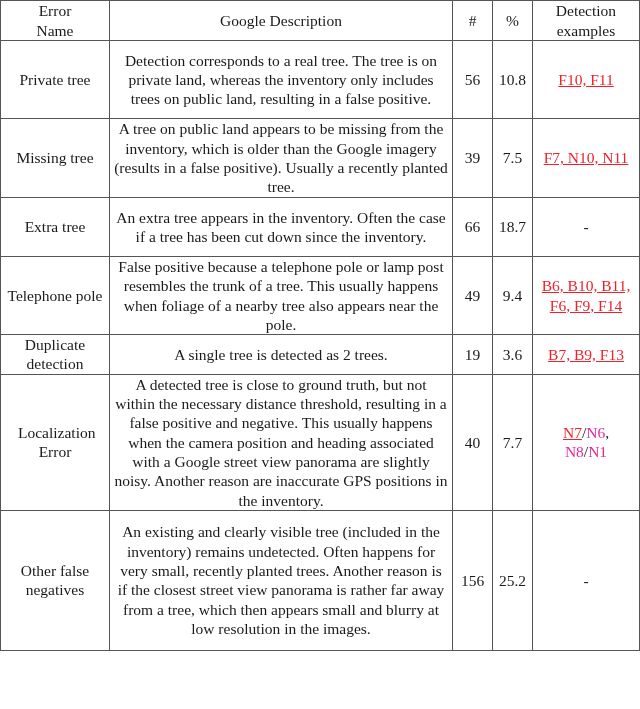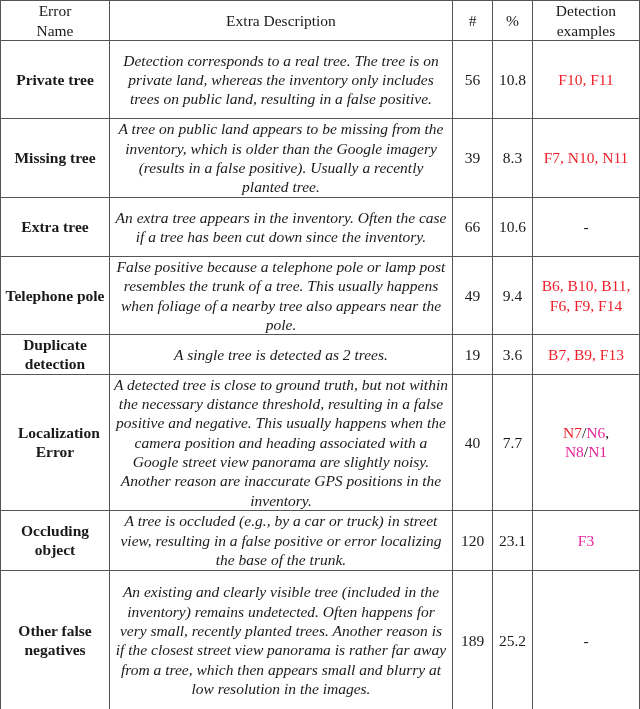--- a/index.html
+++ b/index.html
@@ -1,66 +1,66 @@
 <!DOCTYPE html>
 <html><head>
 <meta charset="utf-8">
 <style>
   html, body { margin: 0; padding: 0; background: #ffffff; }
   body { width: 640px; height: 709px; overflow: hidden; font-family: "DejaVu Serif", "Liberation Serif", serif; color: #1a1a1a; }
   table.err { border-collapse: collapse; width: 639px; table-layout: fixed; position: absolute; left: 0; top: 0; font-family: "Liberation Serif", "DejaVu Serif", serif; }
   table.err th, table.err td { border: 1.5px solid #555; text-align: center; vertical-align: middle; padding: 0 4px; font-size: 15.5px; line-height: 19.3px; }
   table.err th { font-weight: normal; }
-  td.name { font-weight: bold; }
-  td.desc { padding: 0 6px; font-style: italic; }
-  .red { color: #f0202a; }
+  td.name { font-weight: normal; }
+  td.desc { padding: 0 6px; }
+  .red { color: #f0202a; text-decoration: underline; }
   .mag { color: #e8249a; }
   .sep { color: #1a1a1a; }
   col.c1 { width: 109px; } col.c2 { width: 343px; } col.c3 { width: 40px; } col.c4 { width: 40px; } col.c5 { width: 107px; }
 </style>
 </head>
 <body>
 
 <table class="err">
   <colgroup>
       <col class="c1">
       <col class="c2">
       <col class="c3">
       <col class="c4">
       <col class="c5">
     </colgroup>
   <thead>
     <tr style="height:40px">
       <th style="padding:0 26px">Error Name</th>
-      <th>Extra Description</th>
+      <th>Google Description</th>
       <th>#</th>
       <th>%</th>
       <th style="padding:0 8px">Detection examples</th>
     </tr>
   </thead>
   <tbody>
     <tr style="height:78px">
       <td class="name">Private tree</td>
       <td class="desc">Detection corresponds to a real tree. The tree is on private land, whereas the inventory only includes trees on public land, resulting in a false positive.</td>
       <td>56</td>
       <td>10.8</td>
       <td class="red">F10, F11</td>
     </tr>
     <tr style="height:79px">
       <td class="name">Missing tree</td>
       <td class="desc">A tree on public land appears to be missing from the inventory, which is older than the Google imagery (results in a false positive). Usually a recently planted tree.</td>
       <td>39</td>
-      <td>8.3</td>
+      <td>7.5</td>
       <td class="red" style="padding:12px 2px">F7, N10, N11</td>
     </tr>
     <tr style="height:59px">
       <td class="name">Extra tree</td>
       <td class="desc">An extra tree appears in the inventory. Often the case if a tree has been cut down since the inventory.</td>
       <td>66</td>
-      <td>10.6</td>
+      <td>18.7</td>
       <td>-</td>
     </tr>
     <tr style="height:78px">
       <td class="name">Telephone pole</td>
       <td class="desc">False positive because a telephone pole or lamp post resembles the trunk of a tree. This usually happens when foliage of a nearby tree also appears near the pole.</td>
       <td>49</td>
       <td>9.4</td>
       <td class="red" style="padding:0 8px">B6, B10, B11, F6, F9, F14</td>
     </tr>
     <tr style="height:39px">
@@ -72,28 +72,21 @@
     </tr>
     <tr style="height:134px">
       <td class="name" style="padding:0 17px">Localization Error</td>
       <td class="desc">A detected tree is close to ground truth, but not within the necessary distance threshold, resulting in a false positive and negative. This usually happens when the camera position and heading associated with a Google street view panorama are slightly noisy. Another reason are inaccurate GPS positions in the inventory.</td>
       <td>40</td>
       <td>7.7</td>
       <td style="padding:0 11px">
         <span class="red">N7</span><span class="sep">/</span><span class="mag">N6</span><span class="sep">,</span><br><span class="mag">N8</span><span class="sep">/</span><span class="mag">N1</span>
       </td>
     </tr>
-    <tr style="height:60px">
-      <td class="name">Occluding object</td>
-      <td class="desc">A tree is occluded (e.g., by a car or truck) in street view, resulting in a false positive or error localizing the base of the trunk.</td>
-      <td>120</td>
-      <td>23.1</td>
-      <td class="mag">F3</td>
-    </tr>
     <tr style="height:140px">
       <td class="name">Other false negatives</td>
       <td class="desc">An existing and clearly visible tree (included in the inventory) remains undetected. Often happens for very small, recently planted trees. Another reason is if the closest street view panorama is rather far away from a tree, which then appears small and blurry at low resolution in the images.</td>
-      <td>189</td>
+      <td>156</td>
       <td>25.2</td>
       <td>-</td>
     </tr>
   </tbody>
 </table>
 
 </body></html>

